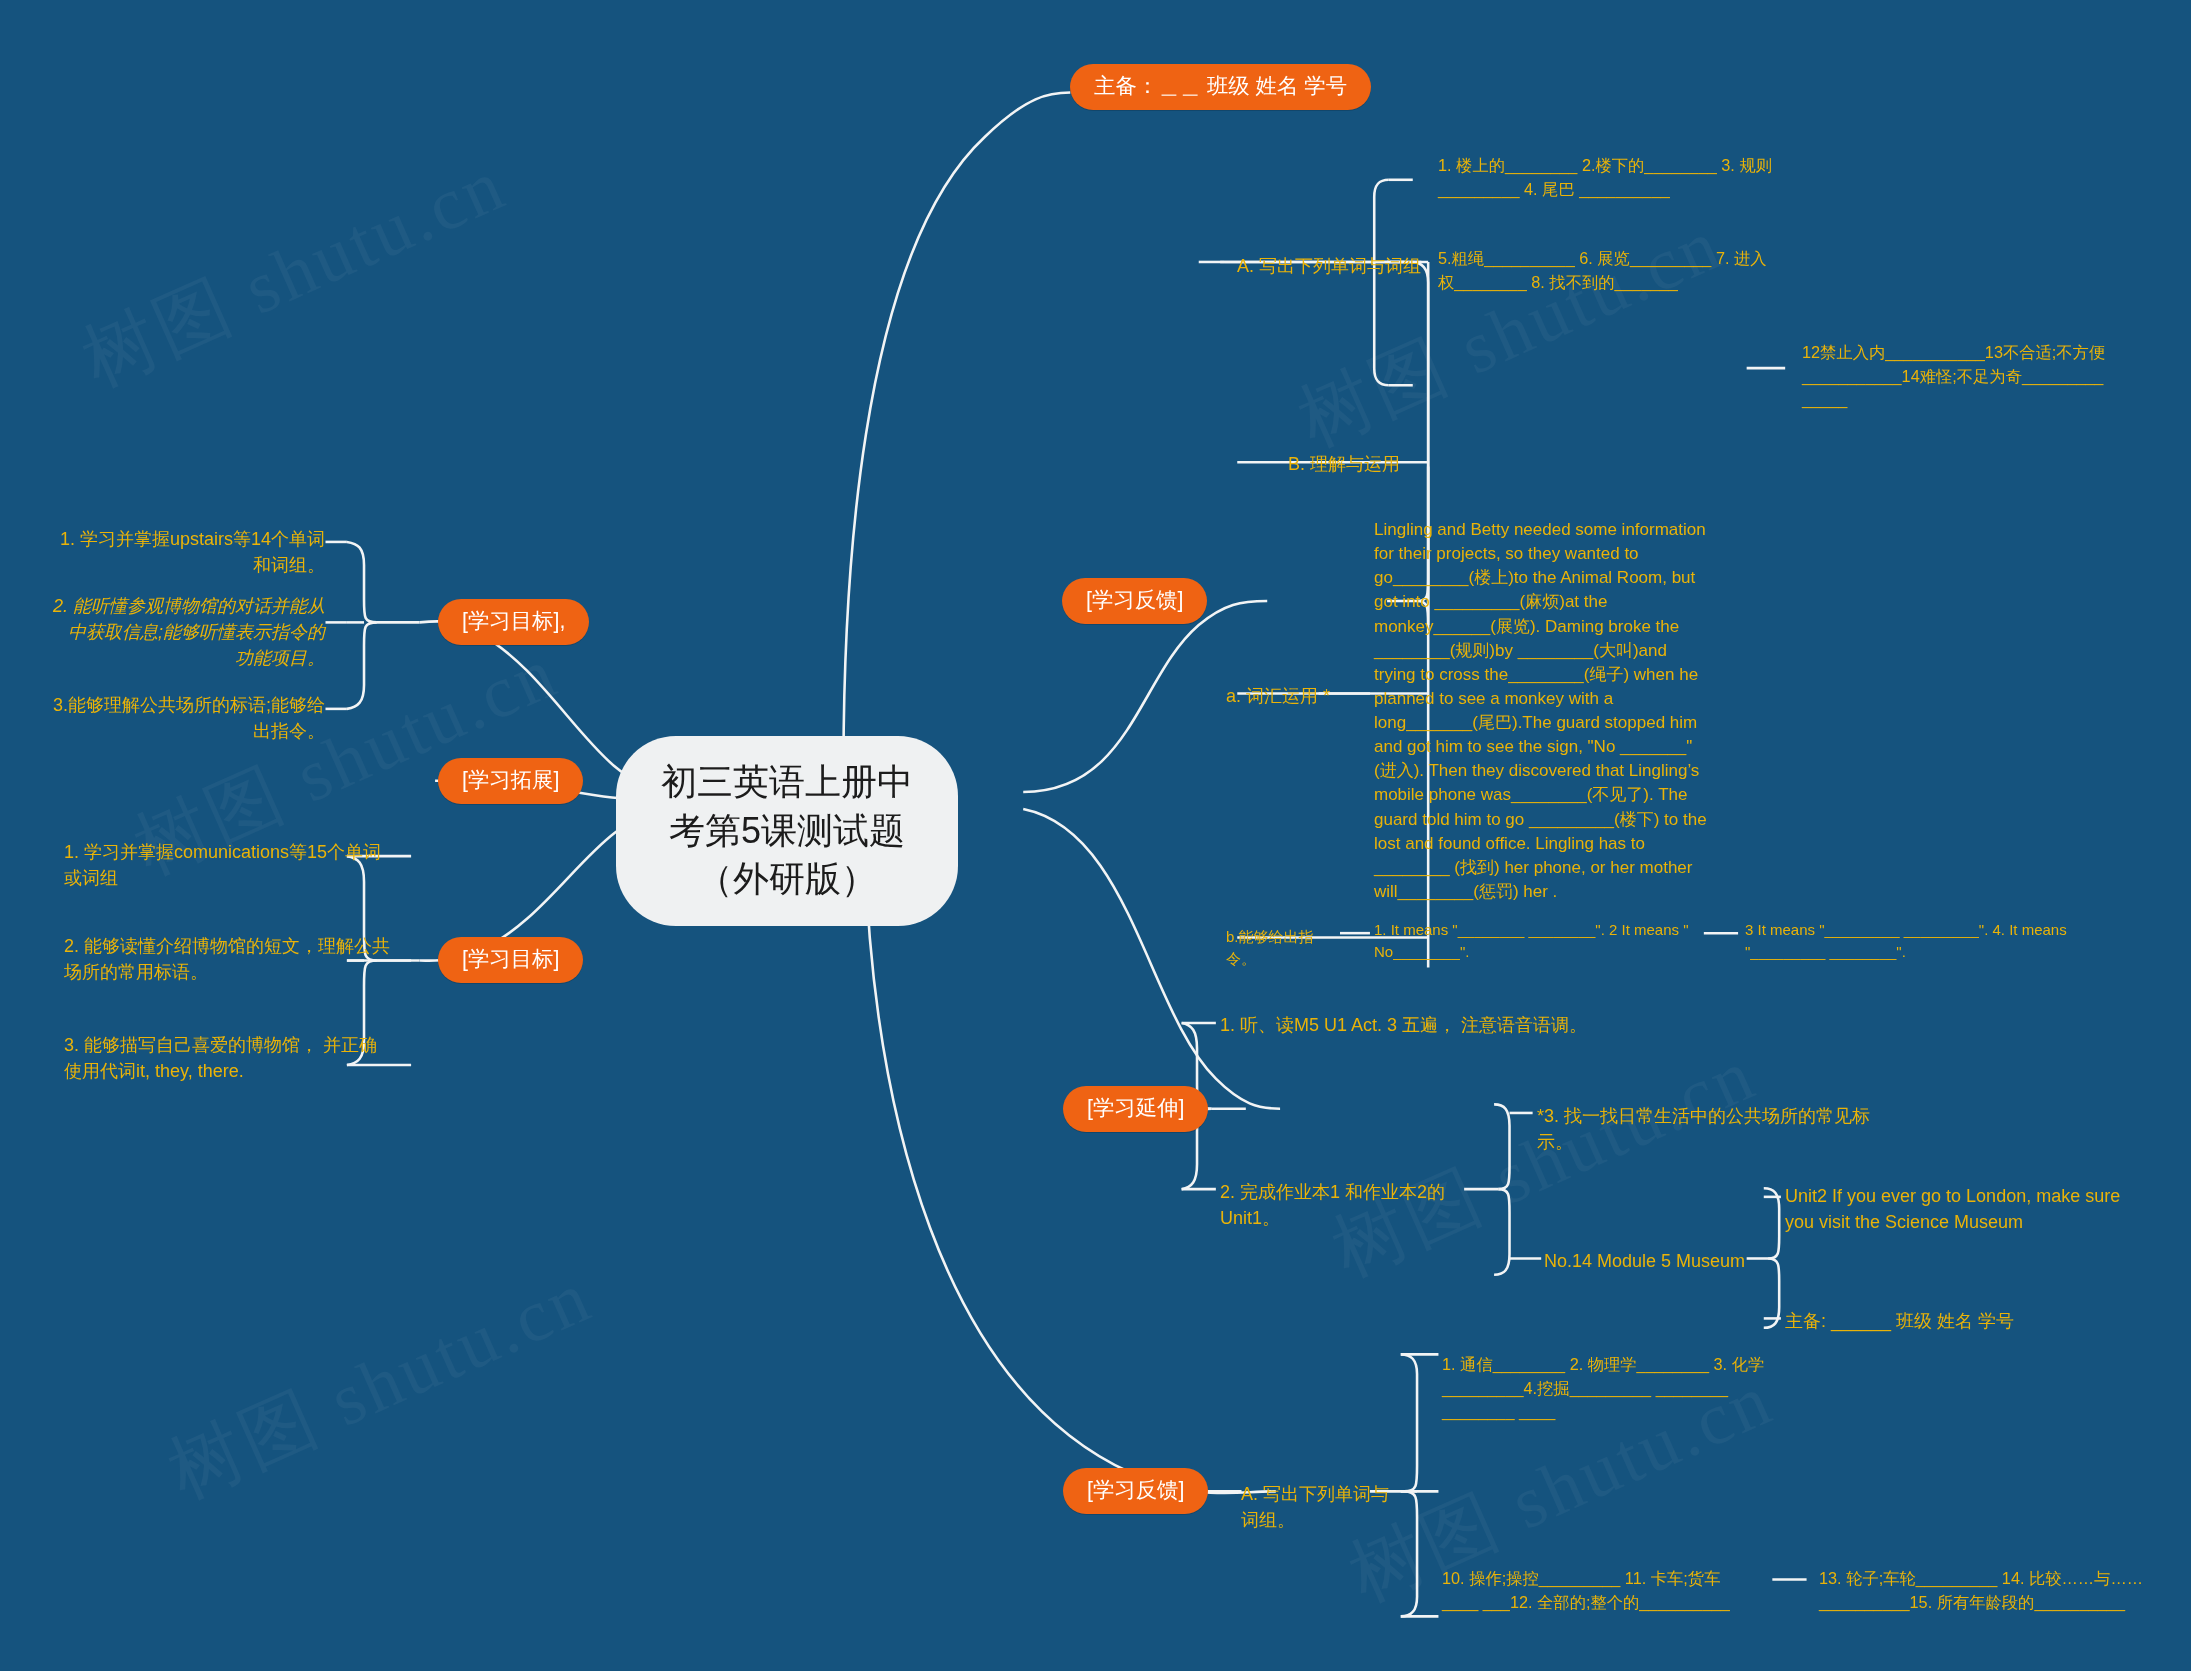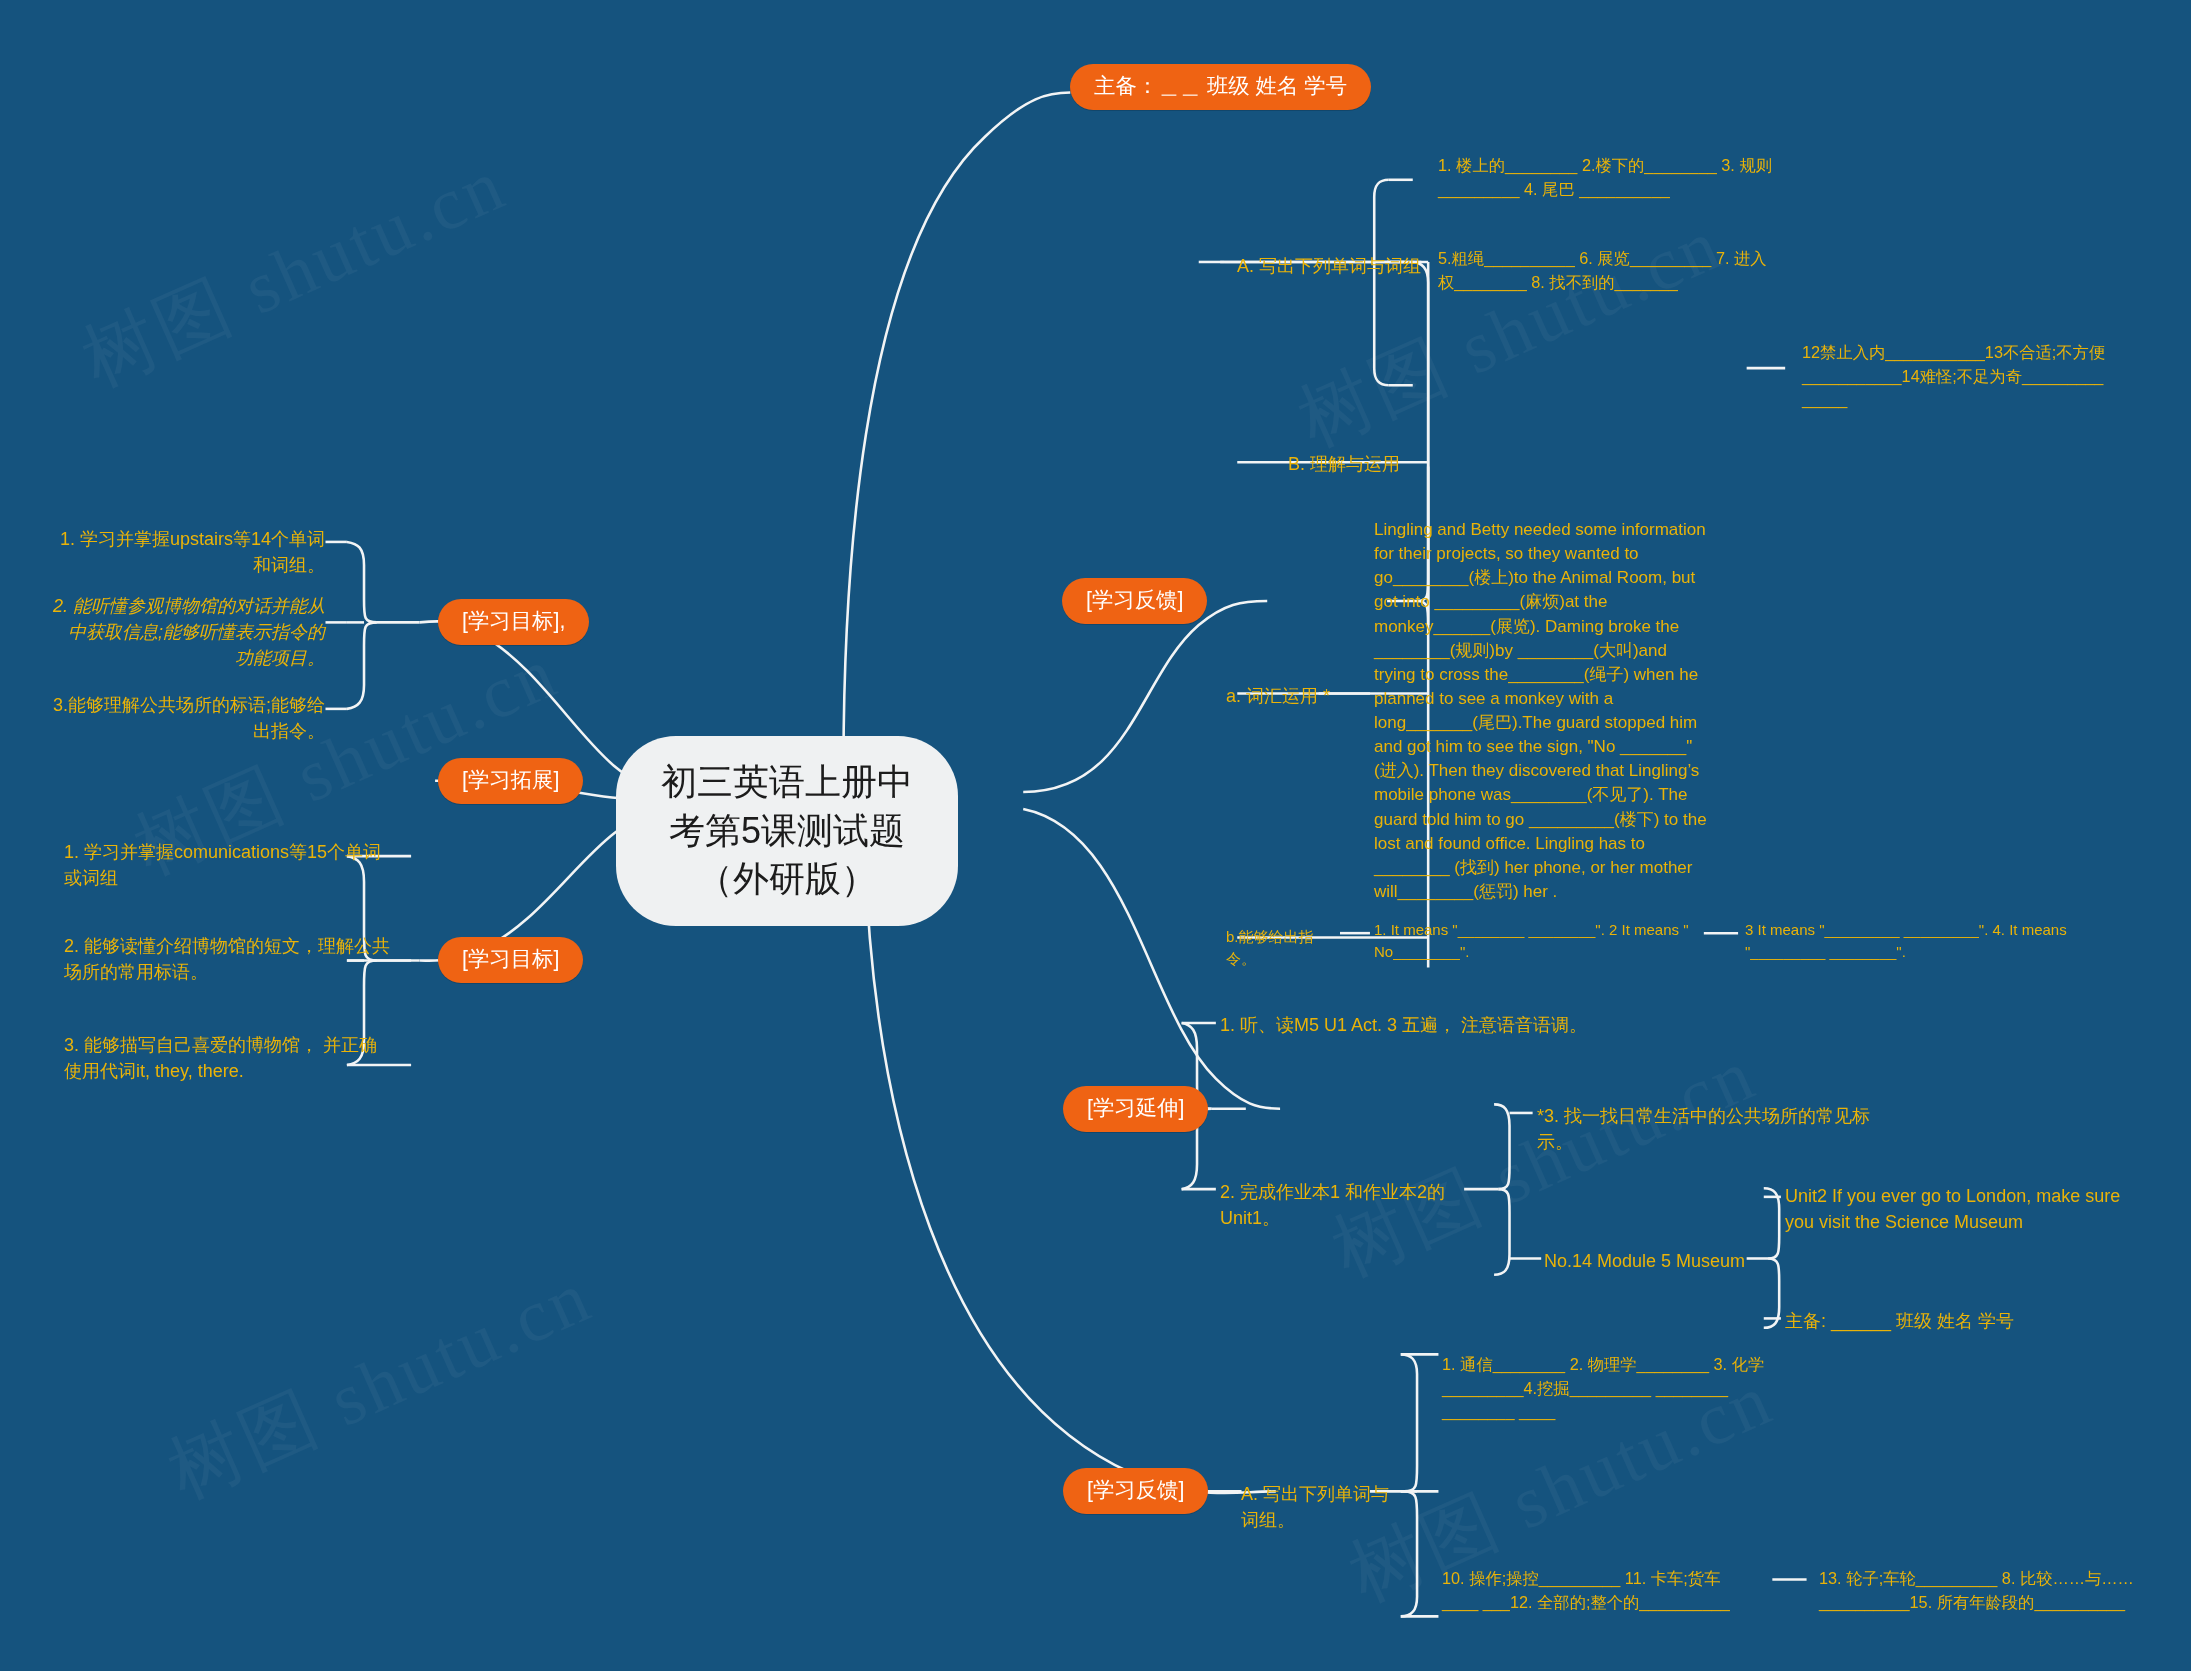--- a/index.html
+++ b/index.html
@@ -218,16 +218,16 @@
   <div class="node txt" style="left:1537px;top:1103px;width:360px;">*3. 找一找日常生活中的公共场所的常见标示。</div>
 
   <div class="node txt" style="left:1544px;top:1248px;width:214px;">No.14 Module 5 Museum</div>
   <div class="node txt" style="left:1785px;top:1183px;width:342px;">Unit2 If you ever go to London, make sure you visit the Science Museum</div>
   <div class="node txt" style="left:1785px;top:1308px;width:300px;">主备: ______ 班级 姓名 学号</div>
 
   <div class="node txt" style="left:1241px;top:1481px;width:154px;">A. 写出下列单词与词组。</div>
 
   <div class="node txt sm" style="left:1442px;top:1353px;width:338px;">1. 通信________ 2. 物理学________ 3. 化学_________4.挖掘_________ ________ ________ ____</div>
   <div class="node txt sm" style="left:1442px;top:1567px;width:317px;">10. 操作;操控_________ 11. 卡车;货车 ____ ___12. 全部的;整个的__________</div>
-  <div class="node txt sm" style="left:1819px;top:1567px;width:338px;">13. 轮子;车轮_________ 8. 比较……与……__________15. 所有年龄段的__________</div>
+  <div class="node txt sm" style="left:1819px;top:1567px;width:338px;">13. 轮子;车轮_________ 14. 比较……与……__________15. 所有年龄段的__________</div>
 
 </div>
 
 
 </body></html>

